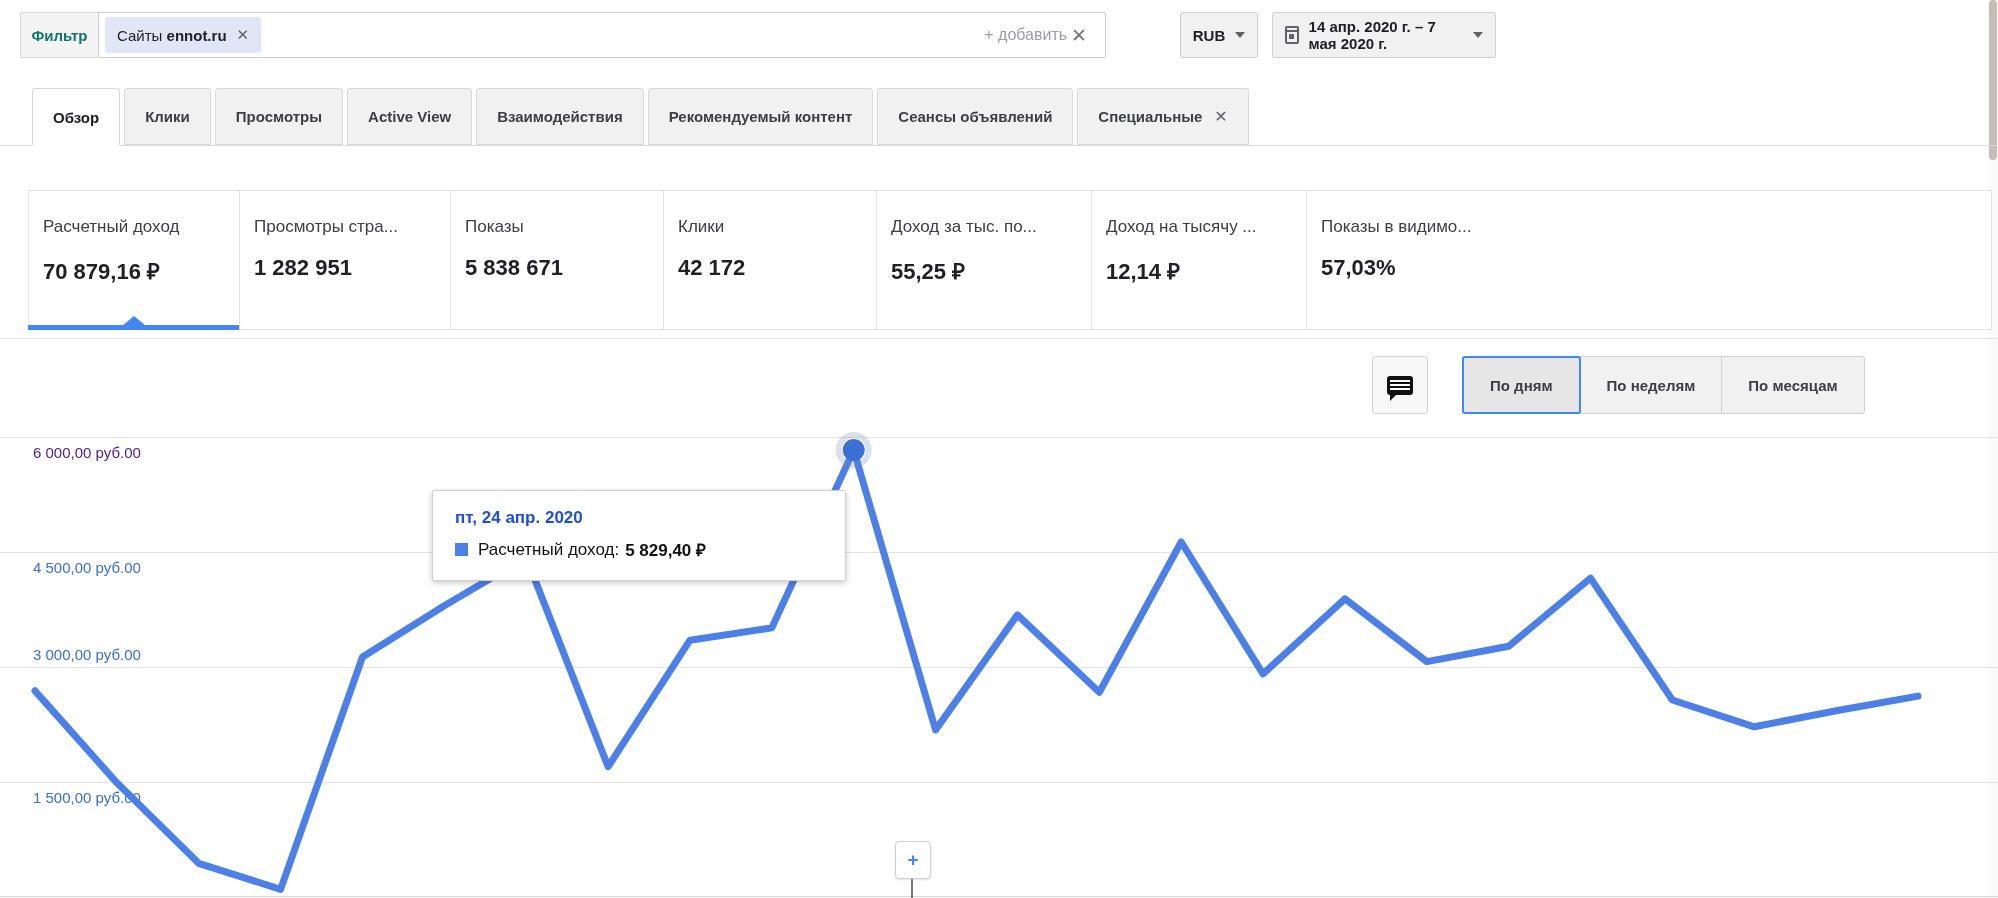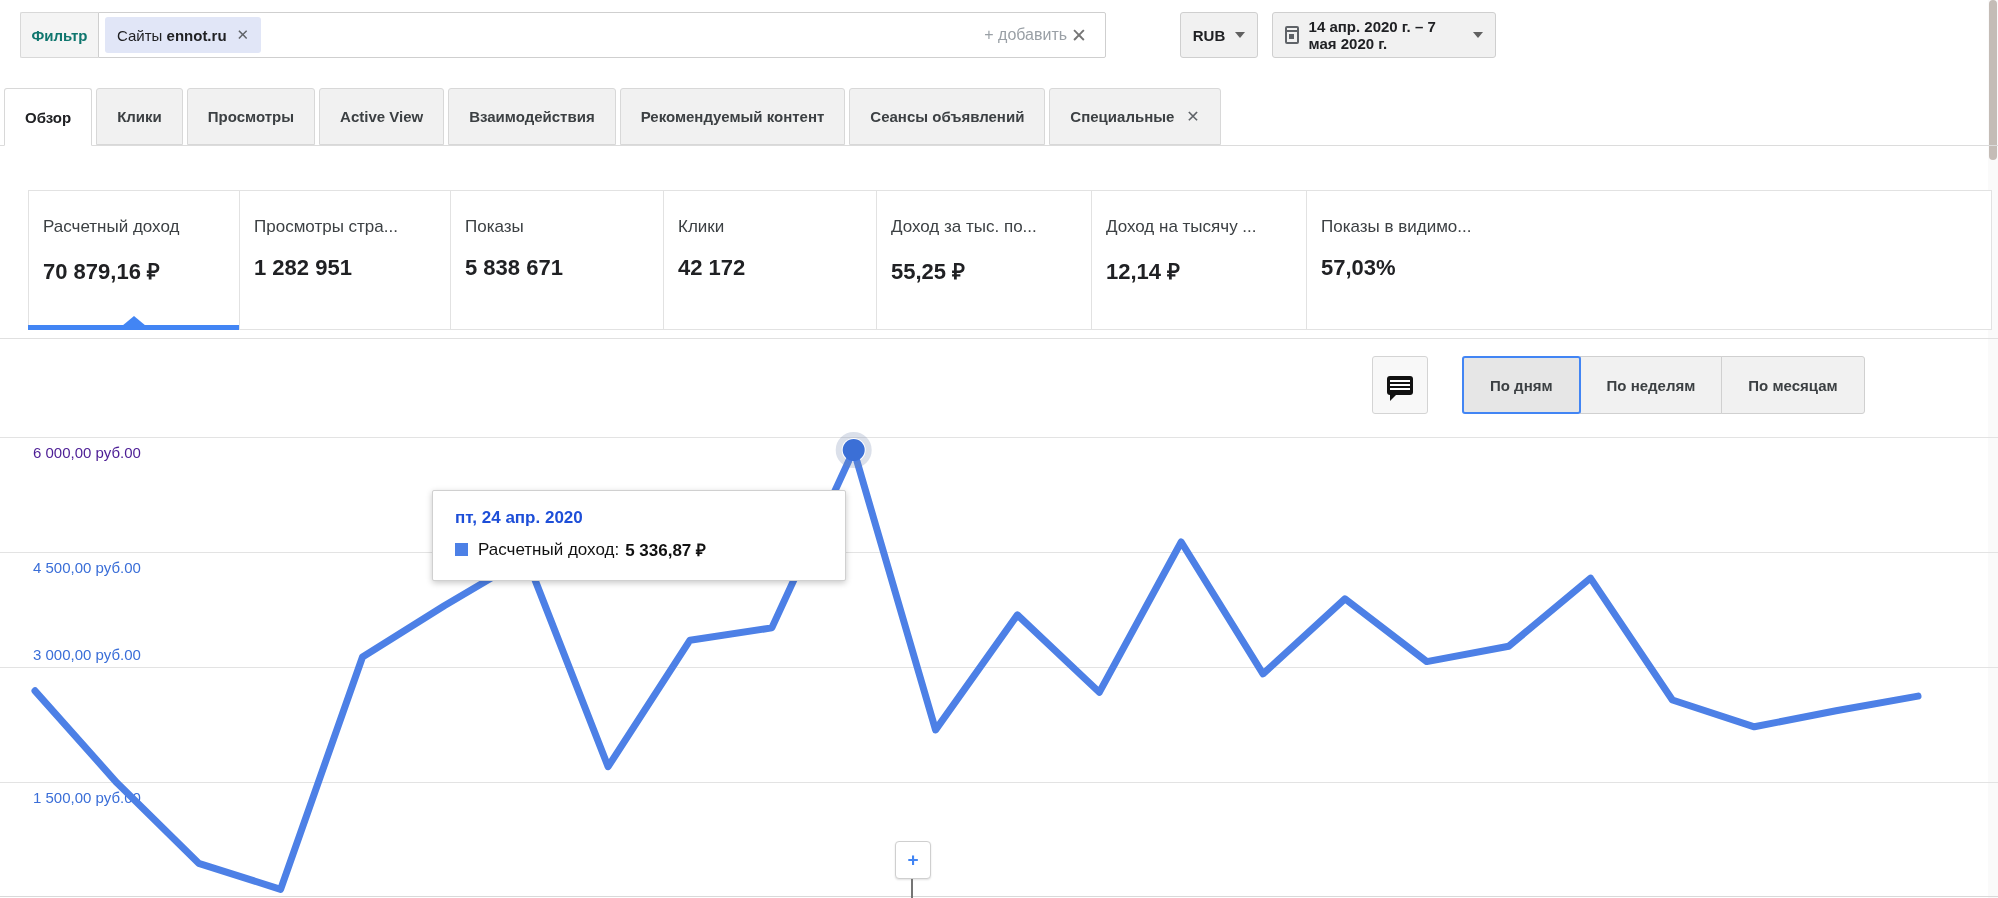--- a/index.html
+++ b/index.html
@@ -30,21 +30,21 @@
     border-top:6px solid #616161; }
   .cal-icon { width:17px; height:18px; border:2px solid #5f6368; border-radius:2px; position:relative; }
   .cal-icon:before { content:""; position:absolute; left:-2px; right:-2px; top:2px; height:2px; background:#5f6368; }
   .cal-icon:after { content:""; position:absolute; left:2px; top:6px; width:5px; height:5px; background:#5f6368; }
 
   
   .scrollbar { position:absolute; right:0; top:0; width:10px; height:898px; background:#fafafa; }
   .scroll-thumb { position:absolute; left:1px; top:0; width:8px; height:160px; background:#c4bcb6; border-radius:4px; }
 
   
-  .tabs { position:absolute; left:4px; top:88px; display:flex; gap:4px; z-index:2; }
+  .tabs { position:absolute; left:32px; top:88px; display:flex; gap:4px; z-index:2; }
   .tabs-hairline { position:absolute; left:0; top:145px; width:1998px; height:1px; background:#dcdcdc; z-index:1; }
   .tab { height:57px; background:#f1f1f1; border:1px solid #d8d8d8; border-radius:3px 3px 0 0;
     display:flex; align-items:center; padding:0 20px; font-size:15px; font-weight:700;
     color:#3c4043; cursor:pointer; position:relative; z-index:2; gap:12px; }
   .tab.active { background:#fff; height:58px; border-bottom:1px solid #fff; color:#202124; }
   .tab .x { font-weight:400; font-size:16px; color:#5f6368; }
 
   
   .cards { position:absolute; left:28px; top:190px; height:140px; display:flex; }
   .card { height:140px; background:#fff; border:1px solid #e2e2e2; margin-left:-1px;
@@ -211,20 +211,20 @@
       <polyline points="35.0,690.8 116.9,782.8 198.7,863.3 280.6,889.3 362.5,657.0 444.3,605.7 526.2,557.4 608.1,766.7 690.0,640.2 771.8,627.9 853.7,450.1 935.6,729.9 1017.4,614.9 1099.3,692.3 1181.2,542.0 1263.0,673.9 1344.9,598.8 1426.8,661.6 1508.7,646.3 1590.5,578.1 1672.4,700.0 1754.3,726.8 1836.1,710.7 1918.0,696.1" fill="none" stroke="#4d80e6" stroke-width="7" stroke-linejoin="round" stroke-linecap="round"></polyline>
       <circle cx="853.695652173913" cy="450.07933333333335" r="15" fill="none" stroke="rgba(110,130,170,0.25)" stroke-width="6"></circle>
       <circle cx="853.695652173913" cy="450.07933333333335" r="11" fill="#3b6fd6"></circle>
     </svg>
 
   <div class="tooltip">
     <div class="tt-date">пт, 24 апр. 2020</div>
     <div class="tt-row">
       <span class="tt-sq"></span>
       <span>Расчетный доход:</span>
-      <span class="tt-val">5 336,87 ₽</span>
+      <span class="tt-val">5 829,40 ₽</span>
     </div>
   </div>
 
   <div class="plus-btn">+</div>
   <div class="plus-vline"></div>
 
 </div>
 
 </body></html>

